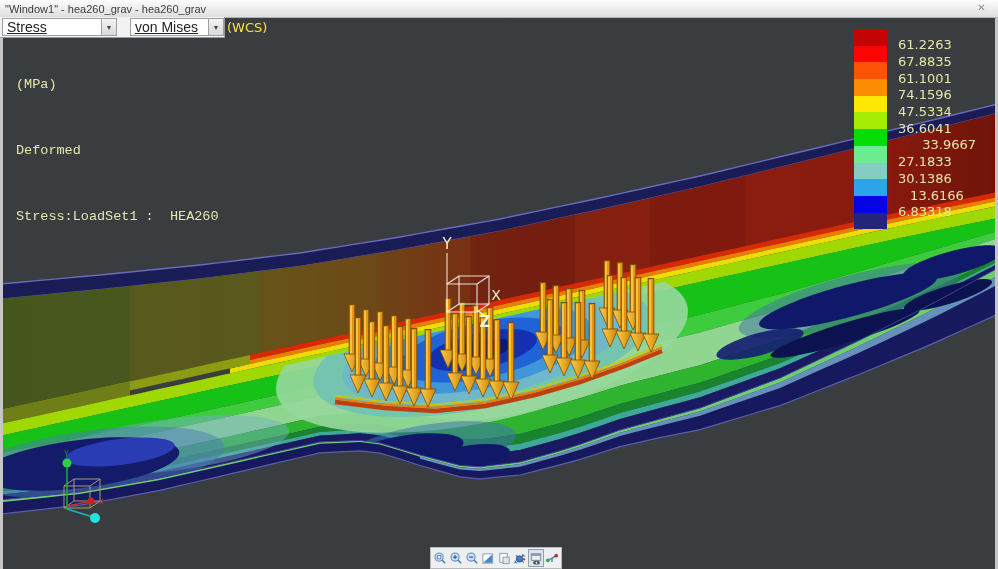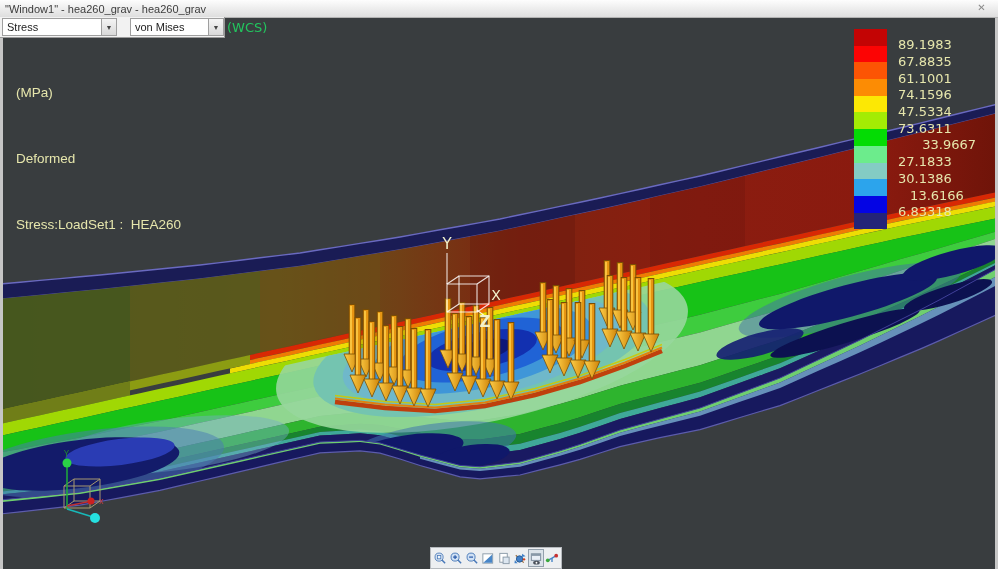--- a/index.html
+++ b/index.html
@@ -10,30 +10,30 @@
             background:linear-gradient(#fdfdfd,#dedede);border-bottom:1px solid #b2b2b2;
             z-index:6;display:flex;align-items:center;}
   .titlebar .title{font-size:11px;color:#3c3c3c;padding-left:5px;white-space:nowrap;}
   .close-btn{position:absolute;right:10px;top:2px;width:13px;height:12px;color:#8a8a8a;
              font-size:10px;line-height:12px;text-align:center;cursor:default;}
   
   .combostrip{position:absolute;left:0;top:17px;width:224px;height:20px;background:#f2f2f2;
               border-right:1px solid #9a9a9a;border-bottom:1px solid #9a9a9a;z-index:6;display:flex;}
   .combo{position:relative;height:18px;margin-top:1px;background:#fff;border:1px solid #9f9f9f;
          display:flex;align-items:center;box-sizing:border-box;}
-  .combo .val{font-size:11px;color:#222;padding-left:4px;flex:1;white-space:nowrap;overflow:hidden;}
+  .combo .val{font-size:14px;color:#222;padding-left:4px;flex:1;white-space:nowrap;overflow:hidden;text-decoration:underline;}
   .combo .dd{width:14px;height:100%;background:linear-gradient(#f4f4f4,#d9d9d9);
              border-left:1px solid #9f9f9f;font-size:7px;color:#444;display:flex;
              align-items:center;justify-content:center;}
   #combo-result{left:1px;width:121px;margin-left:1px;}
   #combo-component{width:99px;margin-left:14px;}
   
-  .wcs{position:absolute;left:227px;top:20px;font-size:13px;color:#22c55e;z-index:5;
+  .wcs{position:absolute;left:227px;top:20px;font-size:13px;color:#fde047;z-index:5;
        font-family:"DejaVu Sans",sans-serif;}
-  .annos{position:absolute;left:16px;top:38px;z-index:5;font-family:Liberation Sans, sans-serif;
+  .annos{position:absolute;left:16px;top:30px;z-index:5;font-family:Liberation Mono, monospace;
          font-size:13.5px;color:#e6e6ac;line-height:22px;white-space:pre;}
   
   .legend{position:absolute;left:854px;top:29px;z-index:5;font-family:"DejaVu Sans",sans-serif;}
   .legend .bands{position:absolute;left:0;top:0;width:33px;}
   .legend .band{width:33px;height:16.7px;}
   .legend .lab{position:absolute;left:44px;width:78px;font-size:13px;color:#e6e6ac;white-space:nowrap;}
   
   .scene{position:absolute;left:0;top:0;z-index:1;}
   .sideborder{position:absolute;top:17px;height:552px;width:3px;background:#c6c6c6;z-index:4;}
   
@@ -396,26 +396,26 @@
         <div class="band" style="background: rgb(252, 140, 4);"></div>
         <div class="band" style="background: rgb(252, 232, 4);"></div>
         <div class="band" style="background: rgb(164, 236, 4);"></div>
         <div class="band" style="background: rgb(4, 220, 4);"></div>
         <div class="band" style="background: rgb(108, 236, 140);"></div>
         <div class="band" style="background: rgb(132, 204, 196);"></div>
         <div class="band" style="background: rgb(44, 164, 236);"></div>
         <div class="band" style="background: rgb(4, 4, 228);"></div>
         <div class="band" style="background: rgb(36, 36, 120);"></div>
       </div>
-  <div class="lab" style="top: 8.2px;">89.1983</div>
+  <div class="lab" style="top: 8.2px;">61.2263</div>
       <div class="lab" style="top: 24.9px;">67.8835</div>
       <div class="lab" style="top: 41.6px;">61.1001</div>
       <div class="lab" style="top: 58.3px;">74.1596</div>
       <div class="lab" style="top: 75px;">47.5334</div>
-      <div class="lab" style="top: 91.7px;">73.6311</div>
+      <div class="lab" style="top: 91.7px;">36.6041</div>
       <div class="lab" style="top: 108.4px; text-align: right;">33.9667</div>
       <div class="lab" style="top: 125px;">27.1833</div>
       <div class="lab" style="top: 141.8px;">30.1386</div>
       <div class="lab" style="top: 158.5px; text-align: center;">13.6166</div>
       <div class="lab" style="top: 175.2px;">6.83318</div>
     </div>
 
   <div class="sideborder" style="left:0;"></div>
   <div class="sideborder" style="left:995px;"></div>
 

